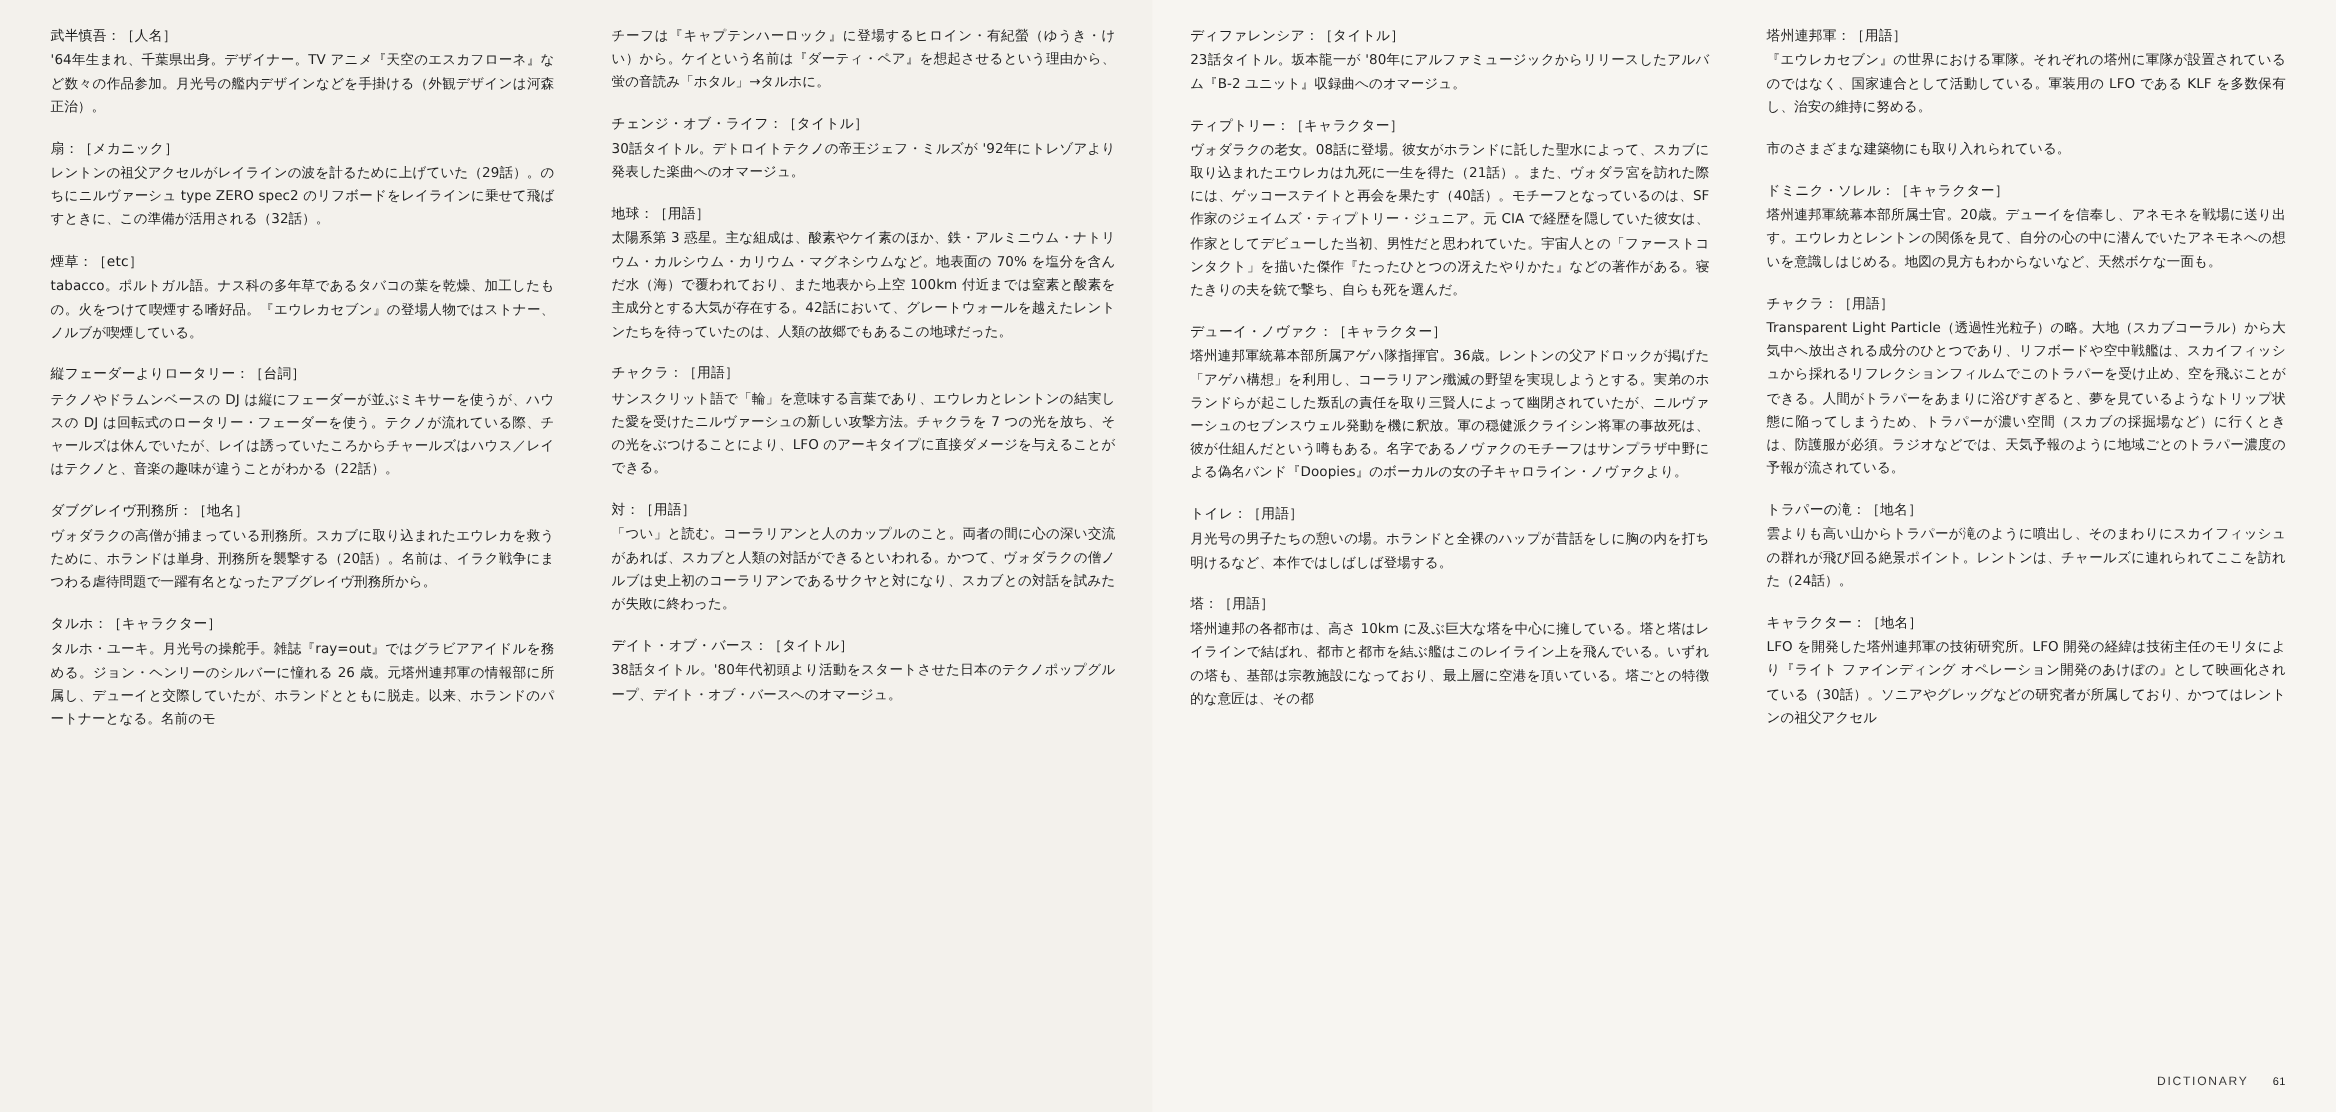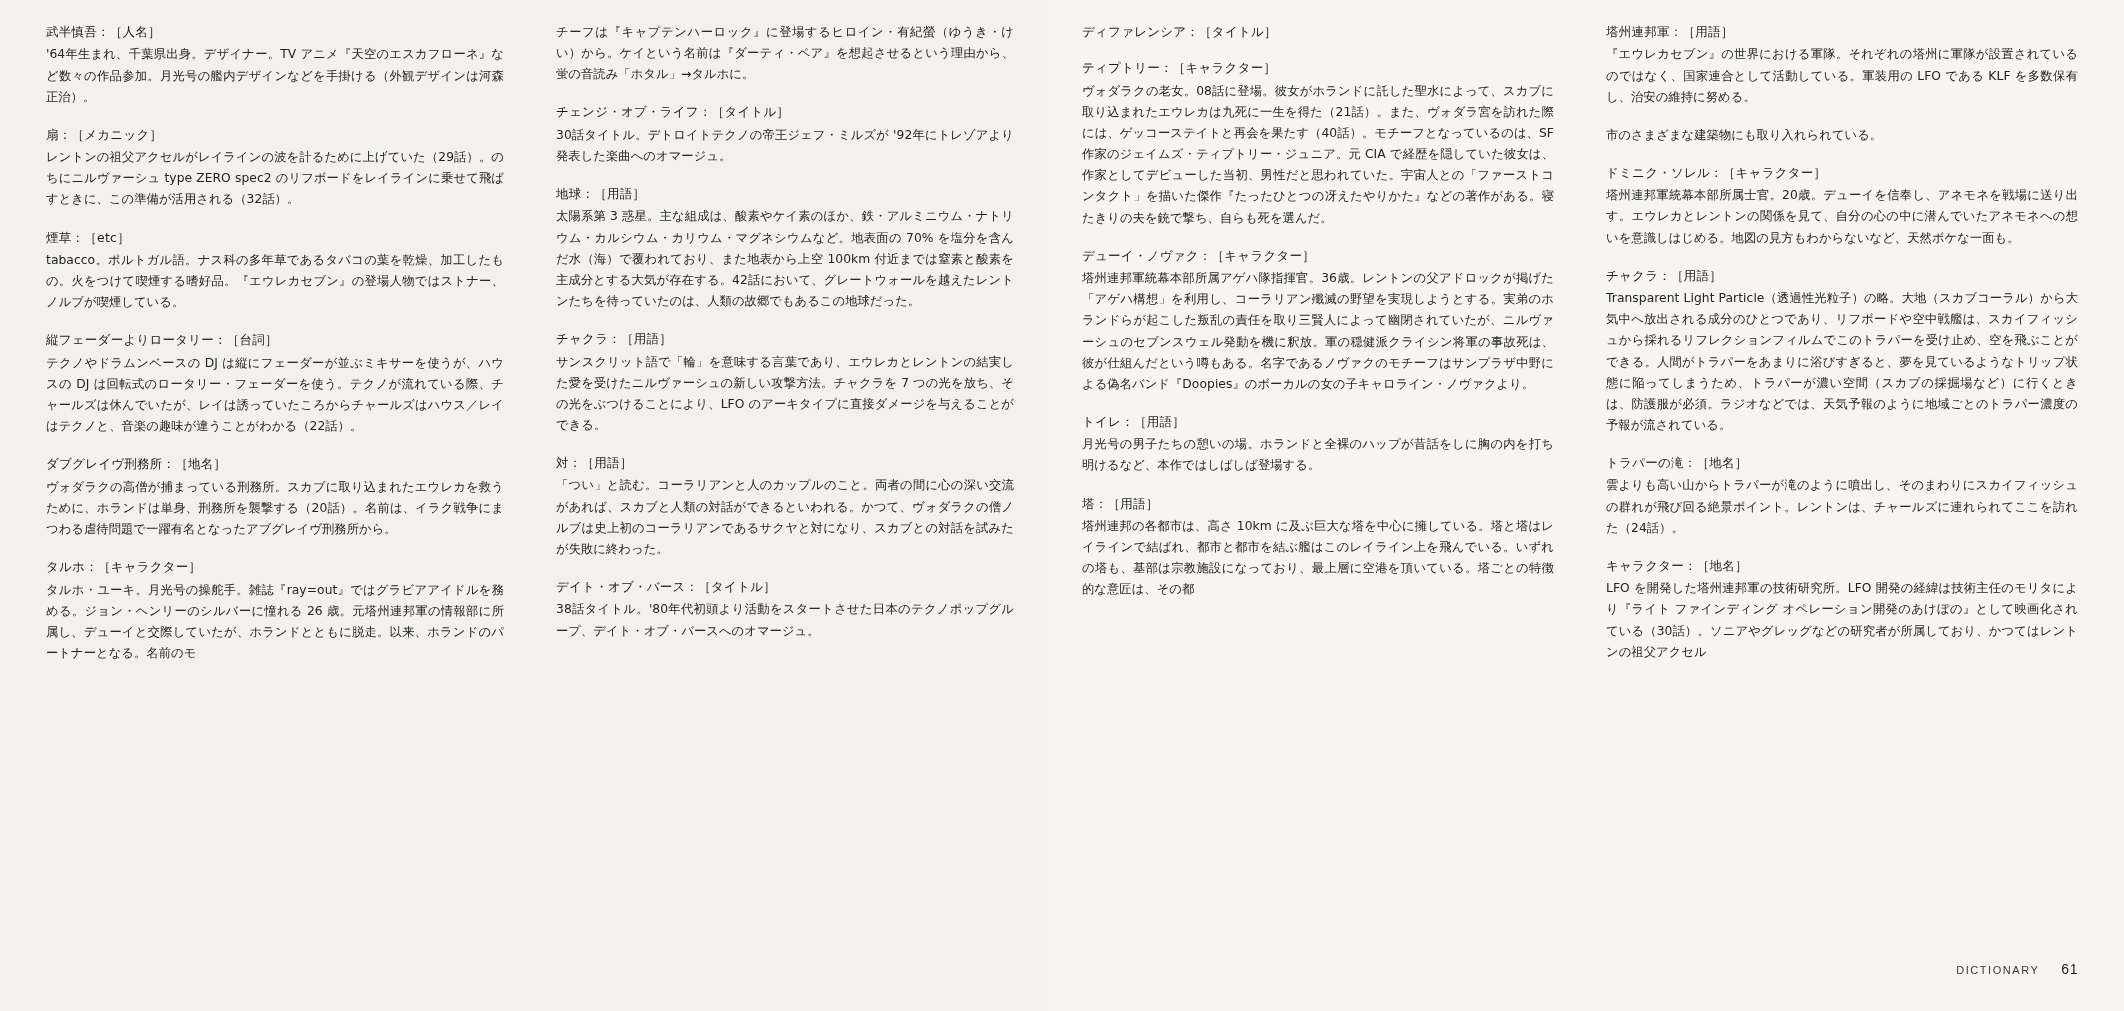--- a/index.html
+++ b/index.html
@@ -70,34 +70,34 @@
     font-size: 12.3px;
     line-height: 1.72;
     letter-spacing: 0.005em;
     margin: 0;
     text-align: justify;
     color: #232323;
   }
   .footer {
     position: absolute;
     right: 46px;
-    bottom: 34px;
+    bottom: 22px;
     display: flex;
     align-items: baseline;
     gap: 22px;
   }
   .footer-label {
     font-family: "Liberation Sans", sans-serif;
     font-size: 11px;
     letter-spacing: 0.14em;
     color: #3a3a3a;
   }
   .footer-page {
     font-family: "Liberation Sans", sans-serif;
-    font-size: 14px;
+    font-size: 10px;
     letter-spacing: 0.04em;
     color: #1a1a1a;
   }
 </style>
 </head>
 <body>
 
 <div class="spread">
 
   <div class="page page-left">
@@ -160,20 +160,21 @@
   </div>
 
   <div class="gutter"></div>
 
   <div class="page page-right">
     <div class="cols">
 
       <div class="col">
         <div class="entry">
           <p class="entry-head">ディファレンシア：［タイトル］</p>
+          <p class="entry-body">23話タイトル。坂本龍一が '80年にアルファミュージックからリリースしたアルバム『B-2 ユニット』収録曲へのオマージュ。</p>
         </div>
         <div class="entry">
           <p class="entry-head">ティプトリー：［キャラクター］</p>
           <p class="entry-body">ヴォダラクの老女。08話に登場。彼女がホランドに託した聖水によって、スカブに取り込まれたエウレカは九死に一生を得た（21話）。また、ヴォダラ宮を訪れた際には、ゲッコーステイトと再会を果たす（40話）。モチーフとなっているのは、SF 作家のジェイムズ・ティプトリー・ジュニア。元 CIA で経歴を隠していた彼女は、作家としてデビューした当初、男性だと思われていた。宇宙人との「ファーストコンタクト」を描いた傑作『たったひとつの冴えたやりかた』などの著作がある。寝たきりの夫を銃で撃ち、自らも死を選んだ。</p>
         </div>
         <div class="entry">
           <p class="entry-head">デューイ・ノヴァク：［キャラクター］</p>
           <p class="entry-body">塔州連邦軍統幕本部所属アゲハ隊指揮官。36歳。レントンの父アドロックが掲げた「アゲハ構想」を利用し、コーラリアン殲滅の野望を実現しようとする。実弟のホランドらが起こした叛乱の責任を取り三賢人によって幽閉されていたが、ニルヴァーシュのセブンスウェル発動を機に釈放。軍の穏健派クライシン将軍の事故死は、彼が仕組んだという噂もある。名字であるノヴァクのモチーフはサンプラザ中野による偽名バンド『Doopies』のボーカルの女の子キャロライン・ノヴァクより。</p>
         </div>
         <div class="entry">

